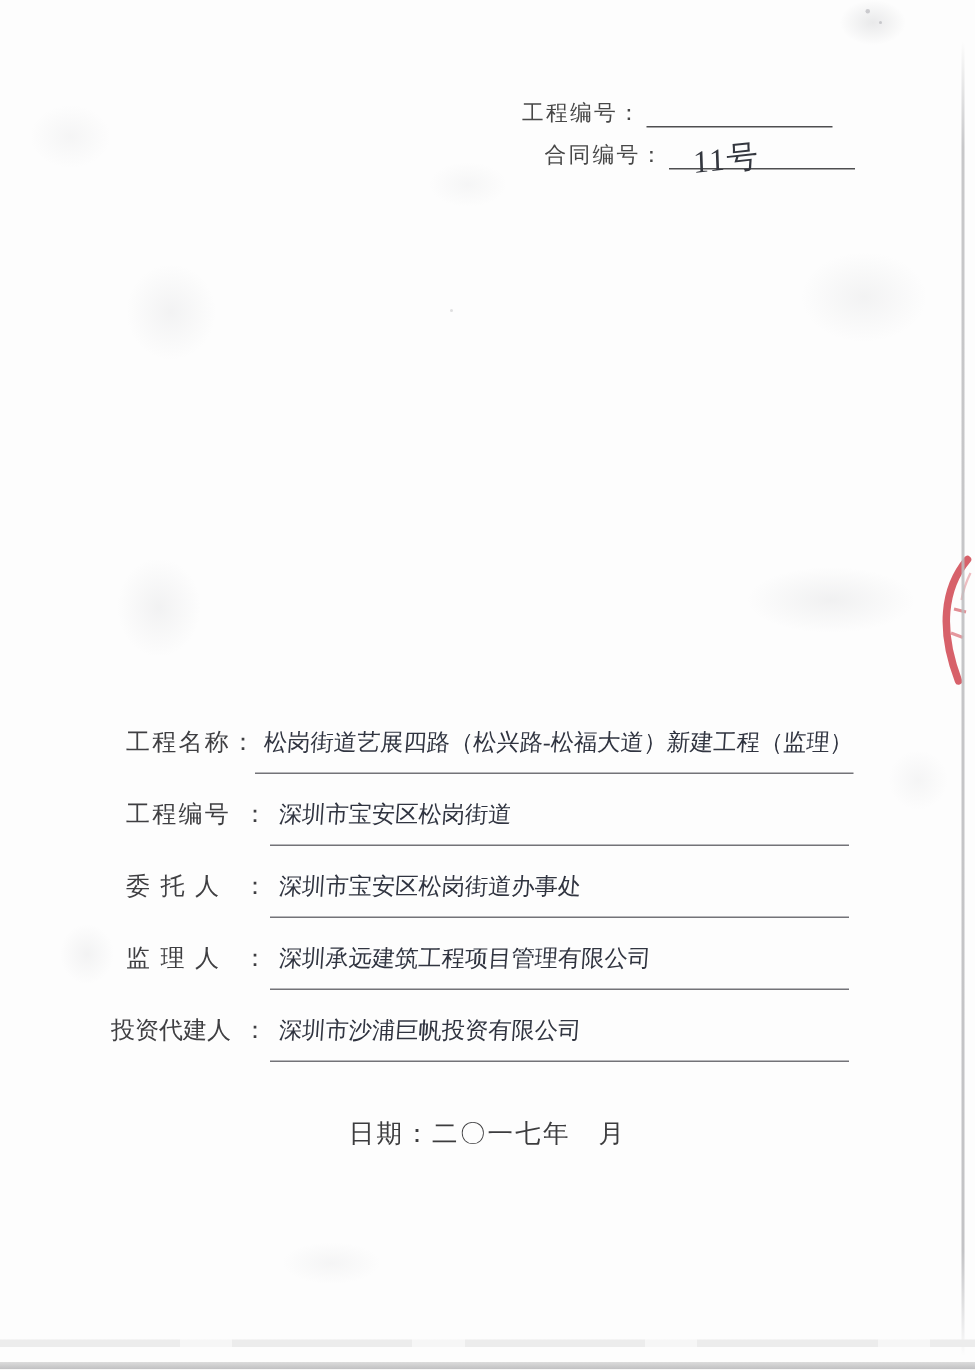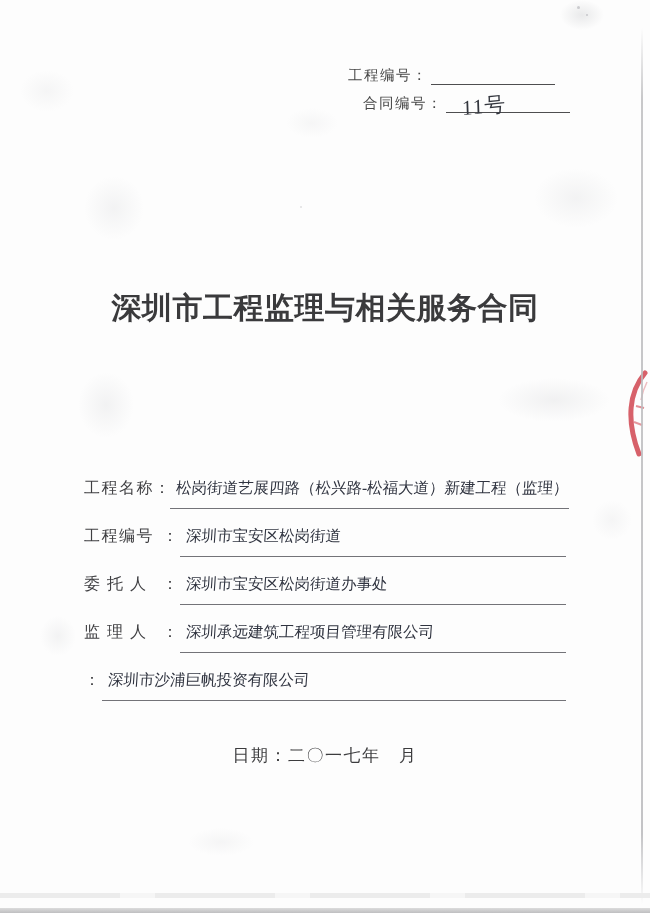--- a/index.html
+++ b/index.html
@@ -47,21 +47,21 @@
   
   .doc-title{
     position:absolute;left:0;top:288px;width:650px;margin:0;
     text-align:center;font-size:30px;font-weight:700;letter-spacing:.5px;
     color:#3a3a3c;font-family:"Liberation Sans", sans-serif;
   }
   
   .seal{position:absolute;left:616px;top:370px;}
   
   .fields{position:absolute;left:84px;top:478px;width:482px;}
-  .field-row{display:flex;align-items:flex-start;height:44px;margin-bottom:4px;}
+  .field-row{display:flex;align-items:center;height:44px;margin-bottom:4px;}
   .field-label{display:inline-block;width:78px;font-size:16px;letter-spacing:1.5px;
     color:#3f3f42;white-space:pre;padding-bottom:9px;}
   .field-label.wide{width:88px;margin-left:-10px;letter-spacing:0;}
   .field-colon{width:18px;font-size:16px;color:#3f3f42;padding-bottom:9px;}
   .field-value-box{flex:1;position:relative;border-bottom:1.4px solid #737378;
     padding:0 0 9px 6px;white-space:nowrap;}
   .field-value{display:inline-block;font-size:15.5px;color:#303440;
     transform:skewX(-4deg);letter-spacing:0;}
   
   .date-line{position:absolute;left:0;top:744px;width:650px;text-align:center;
@@ -94,21 +94,20 @@
       </span>
     </div>
     <div class="num-row indent">
       <span class="num-label">合同编号：</span>
       <span class="num-line">
         <span class="hand-value">11号</span>
       </span>
     </div>
   </div>
 
-  <h1 class="doc-title">深圳市工程监理与相关服务合同</h1>
 
   <svg class="seal" width="34" height="88" viewBox="0 0 34 88">
     <path d="M29,3 C13,22 10,50 23,84" fill="none" stroke="#d04550" stroke-width="5" stroke-linecap="round" opacity="0.85"></path>
     <path d="M20,36 L28,38" stroke="#d04550" stroke-width="2" opacity="0.6"></path>
     <path d="M18,52 L26,55" stroke="#d04550" stroke-width="2" opacity="0.55"></path>
     <path d="M31,12 C28,18 26,24 25,30" fill="none" stroke="#d04550" stroke-width="1.5" opacity="0.35"></path>
   </svg>
 
   <div class="fields">
 
@@ -138,20 +137,21 @@
 
     <div class="field-row">
       <span class="field-label">监 理 人</span>
       <span class="field-colon">：</span>
       <span class="field-value-box">
         <span class="field-value">深圳承远建筑工程项目管理有限公司</span>
       </span>
     </div>
 
     <div class="field-row">
+      <span class="field-label wide">投资代建人</span>
       <span class="field-colon">：</span>
       <span class="field-value-box">
         <span class="field-value">深圳市沙浦巨帆投资有限公司</span>
       </span>
     </div>
 
   </div>
 
   <div class="date-line">日期：二〇一七年　月</div>
 

